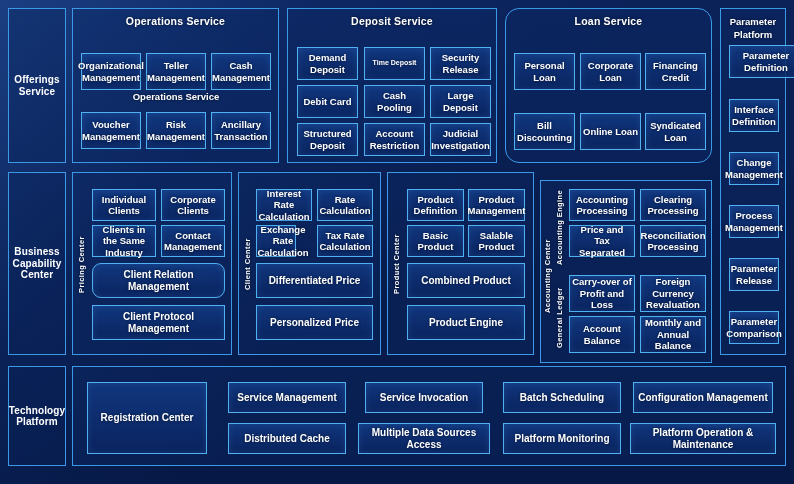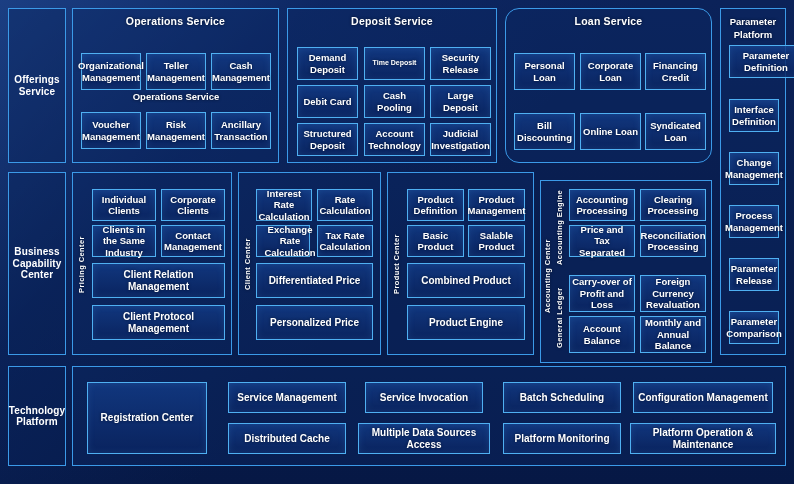--- a/index.html
+++ b/index.html
@@ -108,21 +108,21 @@
 
   <div class="panel" style="left:287px;top:8px;width:210px;height:155px;padding-left:15px;">
     <div class="panel-title">Deposit Service</div>
     <div class="cell" style="left:9px;top:38px;width:61px;height:33px;">Demand Deposit</div>
     <div class="cell sm" style="left:76px;top:38px;width:61px;height:33px;">Time Deposit</div>
     <div class="cell" style="left:142px;top:38px;width:61px;height:33px;">Security Release</div>
     <div class="cell" style="left:9px;top:76px;width:61px;height:33px;">Debit Card</div>
     <div class="cell" style="left:76px;top:76px;width:61px;height:33px;">Cash Pooling</div>
     <div class="cell" style="left:142px;top:76px;width:61px;height:33px;">Large Deposit</div>
     <div class="cell" style="left:9px;top:114px;width:61px;height:33px;">Structured Deposit</div>
-    <div class="cell" style="left:76px;top:114px;width:61px;height:33px;">Account Technology</div>
+    <div class="cell" style="left:76px;top:114px;width:61px;height:33px;">Account Restriction</div>
     <div class="cell" style="left:142px;top:114px;width:61px;height:33px;">Judicial Investigation</div>
   </div>
 
   <div class="panel" style="left:505px;top:8px;width:207px;height:155px;border-radius:14px;">
     <div class="panel-title">Loan Service</div>
     <div class="cell" style="left:8px;top:44px;width:61px;height:37px;">Personal Loan</div>
     <div class="cell" style="left:74px;top:44px;width:61px;height:37px;">Corporate Loan</div>
     <div class="cell" style="left:139px;top:44px;width:61px;height:37px;">Financing Credit</div>
     <div class="cell" style="left:8px;top:104px;width:61px;height:37px;">Bill Discounting</div>
     <div class="cell" style="left:74px;top:104px;width:61px;height:37px;">Online Loan</div>
@@ -143,29 +143,29 @@
   <div class="label-box rowlabel" style="left:8px;top:172px;width:58px;height:183px;">
     <span>Business Capability Center</span>
   </div>
 
   <div class="panel" style="left:72px;top:172px;width:160px;height:183px;">
     <div class="vlabel" style="left:2px;top:0;width:12px;height:183px;">Pricing Center</div>
     <div class="cell" style="left:19px;top:16px;width:64px;height:32px;">Individual Clients</div>
     <div class="cell" style="left:88px;top:16px;width:64px;height:32px;">Corporate Clients</div>
     <div class="cell" style="left:19px;top:52px;width:64px;height:32px;">Clients in the Same Industry</div>
     <div class="cell" style="left:88px;top:52px;width:64px;height:32px;">Contact Management</div>
-    <div class="cell wide" style="left:19px;top:90px;width:133px;height:35px;">Client Relation Management</div>
+    <div class="cell wide" style="left:19px;top:90px;width:133px;height:35px;border-radius:9px;">Client Relation Management</div>
     <div class="cell wide" style="left:19px;top:132px;width:133px;height:35px;">Client Protocol Management</div>
   </div>
 
   <div class="panel" style="left:238px;top:172px;width:143px;height:183px;">
     <div class="vlabel" style="left:2px;top:0;width:12px;height:183px;">Client Center</div>
     <div class="cell" style="left:17px;top:16px;width:56px;height:32px;">Interest Rate Calculation</div>
     <div class="cell" style="left:78px;top:16px;width:56px;height:32px;">Rate Calculation</div>
-    <div class="cell" style="left:17px;top:52px;width:54px;height:32px;padding-left:16px;">Exchange Rate Calculation</div>
+    <div class="cell" style="left:17px;top:52px;width:40px;height:32px;padding-left:16px;">Exchange Rate Calculation</div>
     <div class="cell" style="left:78px;top:52px;width:56px;height:32px;">Tax Rate Calculation</div>
     <div class="cell wide" style="left:17px;top:90px;width:117px;height:35px;">Differentiated Price</div>
     <div class="cell wide" style="left:17px;top:132px;width:117px;height:35px;">Personalized Price</div>
   </div>
 
   <div class="panel" style="left:387px;top:172px;width:147px;height:183px;">
     <div class="vlabel" style="left:2px;top:0;width:12px;height:183px;">Product Center</div>
     <div class="cell" style="left:19px;top:16px;width:57px;height:32px;">Product Definition</div>
     <div class="cell" style="left:80px;top:16px;width:57px;height:32px;">Product Management</div>
     <div class="cell" style="left:19px;top:52px;width:57px;height:32px;">Basic Product</div>

